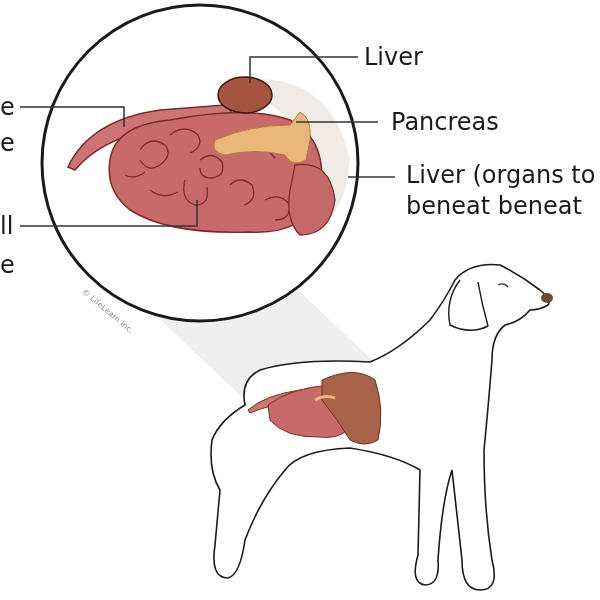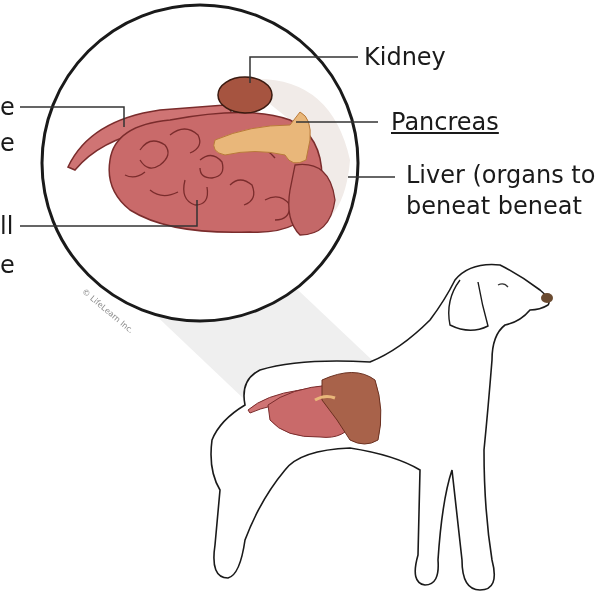--- a/index.html
+++ b/index.html
@@ -56,22 +56,22 @@
   <path d="M498,285 q6,-3 10,2" fill="none" stroke="#333" stroke-width="1.3"></path>
 
   <ellipse cx="547" cy="298" rx="6" ry="5" fill="#6a4a30"></ellipse>
 
   <path d="M248,410 Q265,395 300,390 L330,385 Q320,400 300,402 Q270,404 250,413 Z" fill="#cf7474" stroke="#7a2c2c" stroke-width="1"></path>
   <path d="M268,405 Q290,388 330,385 Q355,395 355,420 Q345,440 320,437 Q285,438 270,420 Z" fill="#c96a6a" stroke="#7a2c2c" stroke-width="1"></path>
   <path d="M322,380 Q355,365 375,380 Q385,410 378,440 Q365,448 350,440 Q338,420 322,400 Z" fill="#a8624a" stroke="#6a3020" stroke-width="1"></path>
   <path d="M315,400 q10,-6 20,-2" fill="none" stroke="#e9b77a" stroke-width="3"></path>
 </svg>
 
-<div class="label" style="left:364px;top:42px;">Kidney</div>
-<div class="label" style="left:391px;top:107px;text-decoration:underline;">Pancreas</div>
+<div class="label" style="left:364px;top:42px;">Liver</div>
+<div class="label" style="left:391px;top:107px;">Pancreas</div>
 <div class="label" style="left:406px;top:160px;">Liver (organs to</div>
 <div class="label" style="left:406px;top:191px;">beneat beneat</div>
 <div class="label" style="left:0px;top:92px;">e</div>
 <div class="label" style="left:0px;top:128px;">e</div>
 <div class="label" style="left:0px;top:211px;text-align:center;">ll</div>
 <div class="label" style="left:0px;top:250px;">e</div>
 
 <div class="copyright" style="left:86px;top:287px;">© LifeLearn Inc.</div>
 
 </body></html>

